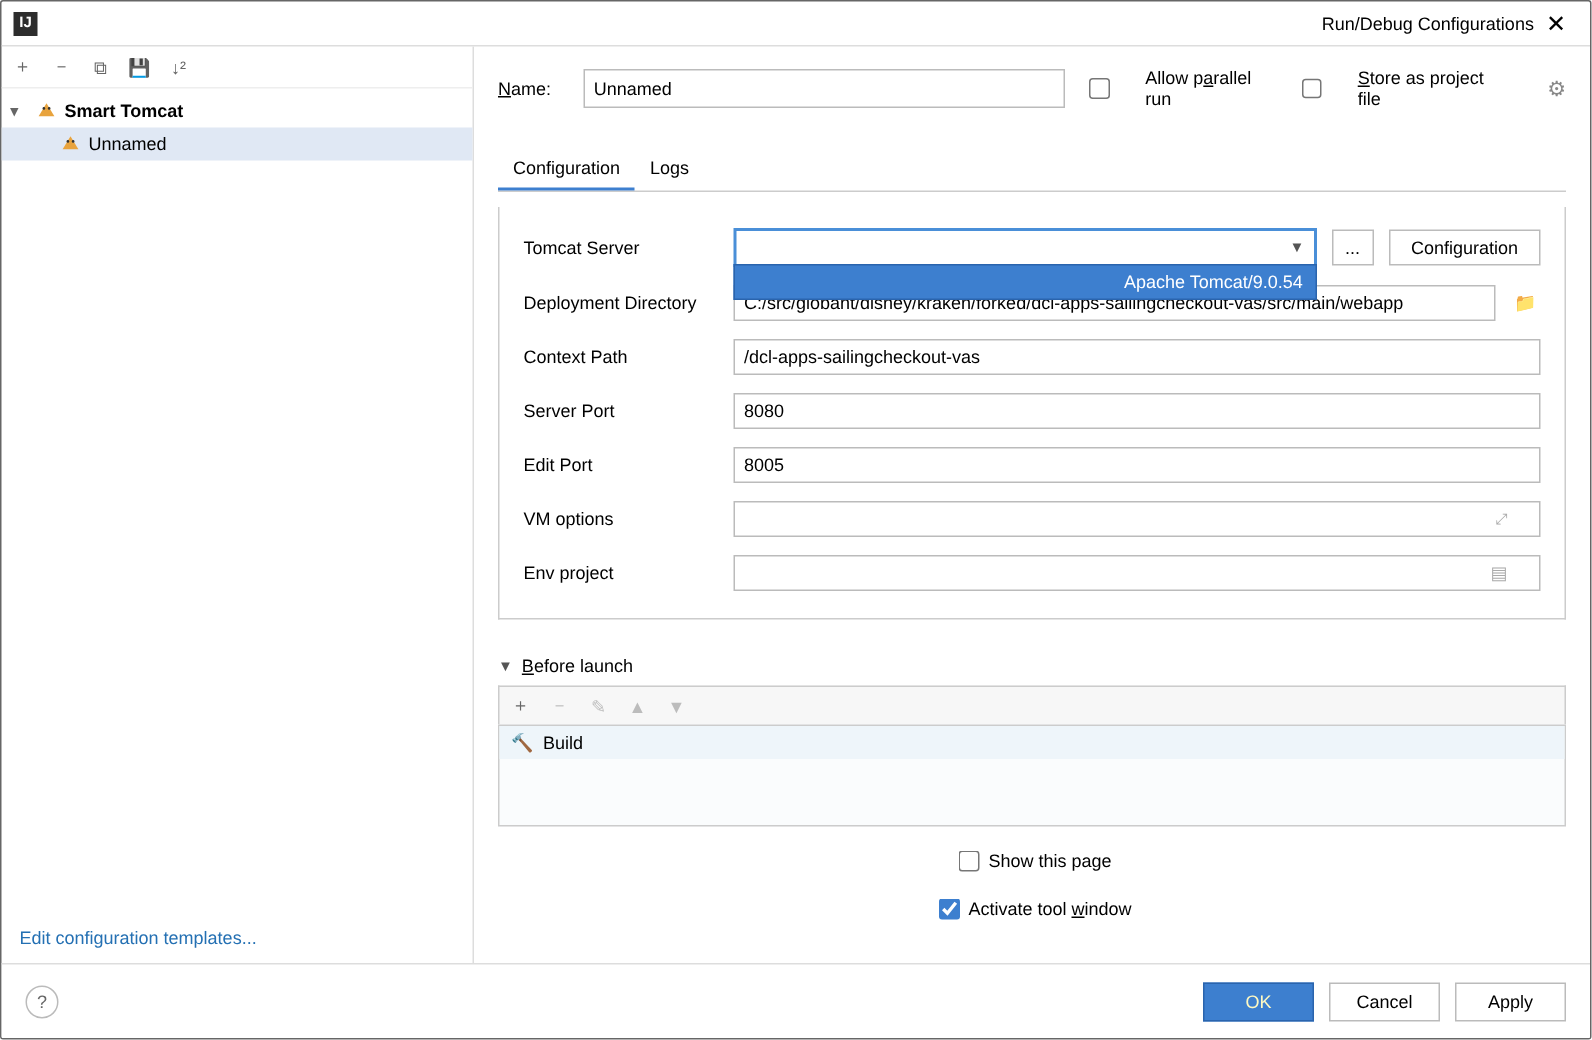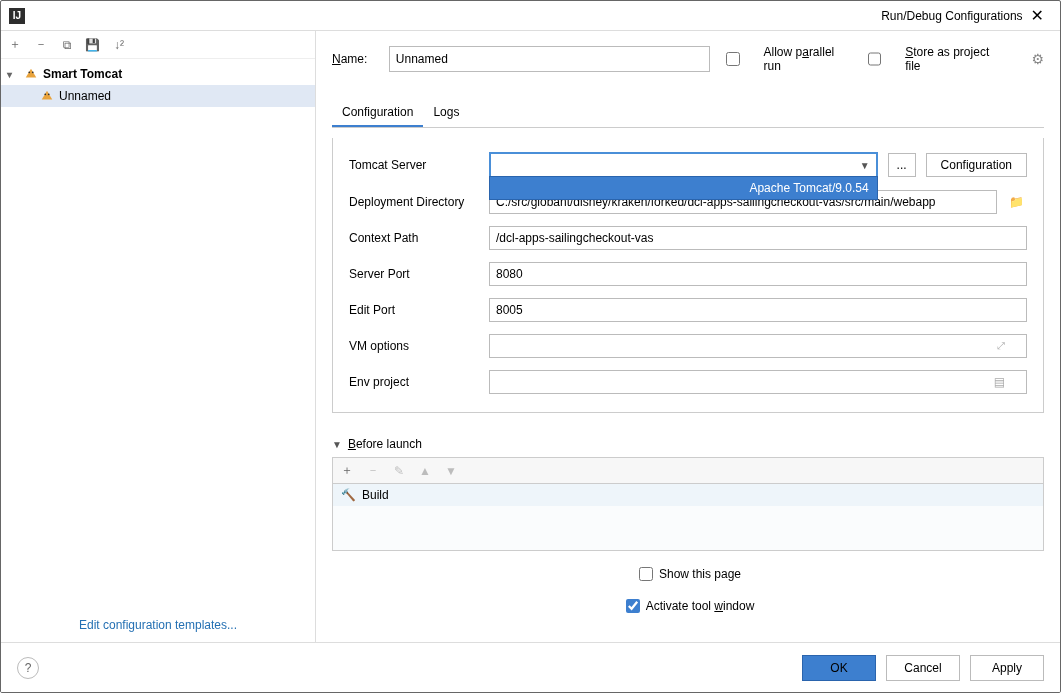--- a/index.html
+++ b/index.html
@@ -15,21 +15,21 @@
 .left-pane { width: 315px; border-right: 1px solid #ddd; display: flex; flex-direction: column; }
 .toolbar { height: 28px; display: flex; align-items: center; padding: 0 6px; gap: 10px; border-bottom: 1px solid #eee; }
 .tb-icon { width: 16px; height: 16px; display: flex; align-items: center; justify-content: center; color: #666; cursor: pointer; }
 .tree { flex: 1; padding: 4px 0; }
 .tree-row { display: flex; align-items: center; height: 22px; padding-left: 6px; }
 .tree-row.parent { font-weight: bold; }
 .tree-row.selected { background: #e0e8f4; }
 .tree-arrow { width: 12px; color: #666; font-size: 10px; }
 .tree-icon { width: 16px; height: 16px; margin: 0 4px; display: flex; align-items: center; justify-content: center; }
 .tc-icon svg { width: 14px; height: 14px; }
-.edit-link { color: #2470b3; padding: 10px 12px; cursor: pointer; text-align: center; }
+.edit-link { color: #2470b3; padding: 10px 12px; cursor: pointer; }
 
 .right-pane { flex: 1; padding: 14px 16px 8px 16px; display: flex; flex-direction: column; gap: 10px; overflow: hidden; }
 .name-row { display: flex; align-items: center; gap: 16px; }
 .name-row label { width: 42px; }
 .name-input { width: 330px; height: 26px; border: 1px solid #bbb; padding: 0 6px; }
 .chk-group { display: flex; align-items: center; gap: 24px; margin-left: auto; }
 .chk-group input { width: 14px; height: 14px; }
 .gear { color: #888; font-size: 14px; margin-left: 4px; }
 
 .tabs { display: flex; border-bottom: 1px solid #ccc; margin-top: 16px; }
@@ -60,21 +60,21 @@
 
 .bottom-checks { display: flex; align-items: center; gap: 18px; padding: 6px 0 2px 4px; flex-direction: column; }
 .chk { display: flex; align-items: center; gap: 6px; }
 .chk input { width: 14px; height: 14px; }
 .chk input.checked { accent-color: #3d7fcf; }
 
 .footer { position: absolute; bottom: 0; left: 0; right: 0; height: 50px; border-top: 1px solid #ddd; display: flex; align-items: center; padding: 0 16px; gap: 10px; background: #fff; }
 .help { width: 22px; height: 22px; border: 1px solid #bbb; border-radius: 50%; display: flex; align-items: center; justify-content: center; color: #666; cursor: pointer; }
 .spacer { flex: 1; }
 .btn { height: 26px; min-width: 74px; border: 1px solid #bbb; background: #fff; cursor: pointer; padding: 0 16px; }
-.btn.primary { background: #3d7fcf; color: #000000; border-color: #2a64ad; }
+.btn.primary { background: #3d7fcf; color: #fef9c3; border-color: #2a64ad; }
 
 .under { text-decoration: underline; }
 </style>
 </head>
 <body>
 
 <div class="titlebar">
   <div class="app-icon">IJ</div>
   <div class="title">Run/Debug Configurations</div>
   <div class="close">✕</div>

